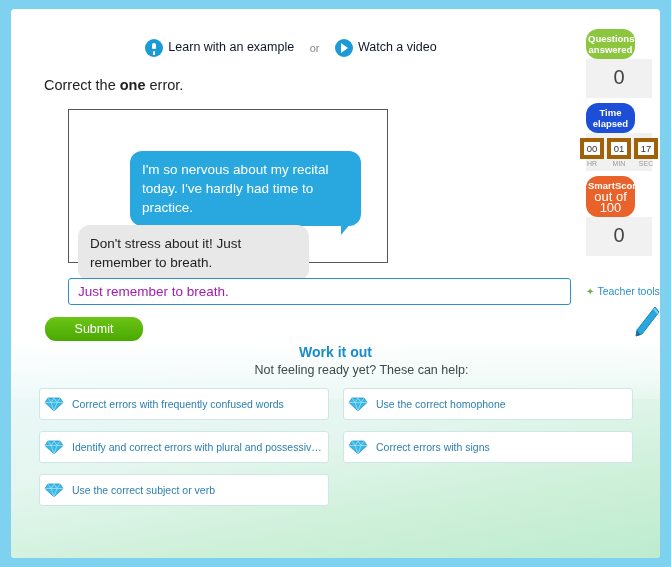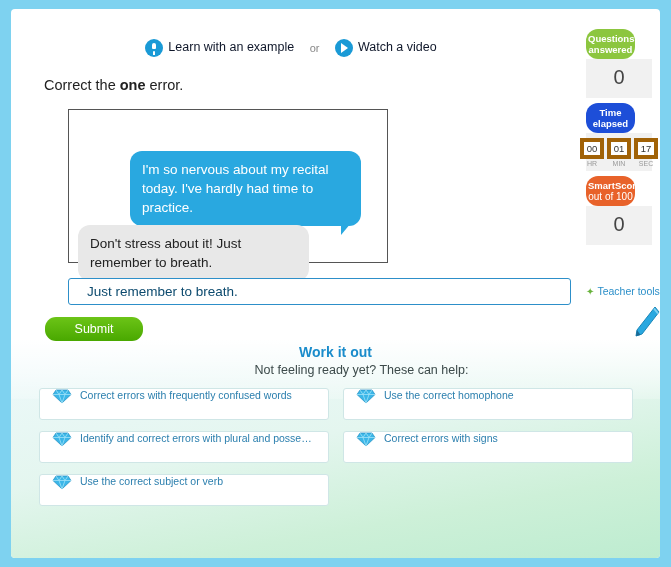--- a/index.html
+++ b/index.html
@@ -153,22 +153,22 @@
     position: absolute;
     left: 57px;
     top: 269px;
     width: 503px;
     height: 27px;
     box-sizing: border-box;
     border: 1px solid #2d8fc9;
     border-radius: 3px;
     font-size: 13.5px;
     font-family: "Liberation Sans", sans-serif;
-    color: #0c4a6e;
-    padding: 2px 18px;
+    color: #a21caf;
+    padding: 2px 9px;
     outline: none;
     background: #fff;
   }
 
   
   .submit-btn {
     position: absolute;
     left: 34px;
     top: 308px;
     width: 98px;
@@ -224,21 +224,21 @@
     font-weight: bold;
     line-height: 11px;
     padding: 4px 2px;
     border-radius: 12px;
   }
   .panel-header.green { background: #8cc63f; }
   .panel-header.blue { background: #1d4ed8; }
   .panel-header.orange { background: #e8622a; }
   .panel-header .sub {
     font-weight: normal;
-    font-size: 10px;
+    font-size: 13px;
     display: block;
   }
   .panel-value {
     width: 66px;
     box-sizing: border-box;
     background: #f1f1f1;
     text-align: center;
     font-size: 20px;
     color: #444;
     padding: 7px 0 9px;
@@ -301,22 +301,22 @@
     gap: 11px 14px;
   }
   .help-card {
     width: 290px;
     height: 32px;
     box-sizing: border-box;
     background: #fff;
     border: 1px solid #cfe6e6;
     border-radius: 3px;
     display: flex;
-    align-items: flex-start;
-    padding: 0 12px;
+    align-items: center;
+    padding: 0 4px;
     cursor: pointer;
   }
   .help-card .label {
     font-size: 10.5px;
     color: #2b7fae;
     white-space: nowrap;
     overflow: hidden;
     text-overflow: ellipsis;
   }
   .gem {

